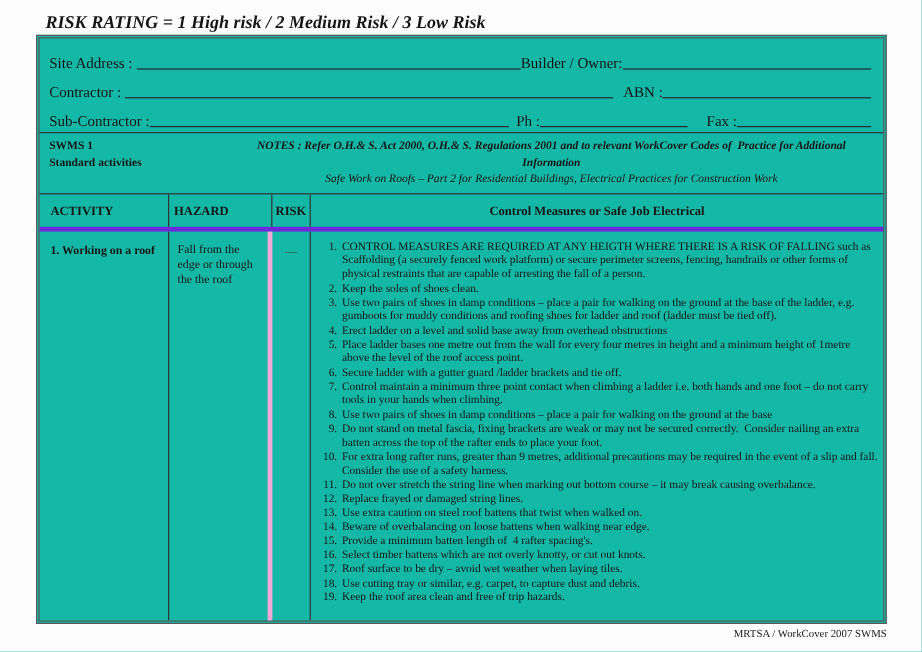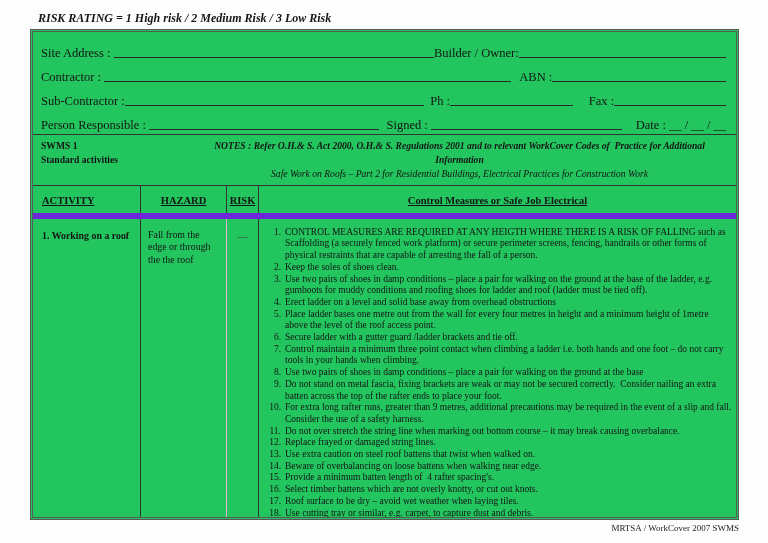--- a/index.html
+++ b/index.html
@@ -10,26 +10,26 @@
     color: #151515;
     font-family: "Liberation Serif", "DejaVu Serif", serif;
   }
 
   
   .title-row {
     position: absolute; left: 38px; top: 11px; width: 700px;
     display: flex; justify-content: space-between; align-items: baseline;
   }
   .doc-title { font-weight: bold; font-size: 11.5px; letter-spacing: .2px; white-space: pre; }
-  .risk-rating { font-weight: bold; font-style: italic; font-size: 12px; white-space: pre; }
+  .risk-rating { font-weight: bold; font-style: italic; font-size: 15px; white-space: pre; }
 
   
   .main-box {
     position: absolute; left: 30px; top: 29px; width: 709px; height: 491px;
-    border: 3px double #595959; background: #22c55e;
+    border: 3px double #595959; background: #14b8a6;
     display: flex; flex-direction: column;
   }
 
   
   .form-section { padding: 4px 10px 2px 8px; }
   .form-row { display: flex; align-items: flex-end; height: 24px; font-size: 12.5px; line-height: 1.05; }
   .f-label { white-space: pre; }
   .blank { border-bottom: 1px solid #2a2a2a; flex-basis: 0; margin-bottom: 2px; height: 13px; }
   .b320 { flex-grow: 320; } .b207 { flex-grow: 207; }
   .b415 { flex-grow: 415; } .b177 { flex-grow: 177; }
@@ -42,33 +42,33 @@
     border-top: 1px solid #333;
     display: flex; padding: 4px 8px 4px 8px; font-size: 9.6px;
   }
   .swms-block { flex: none; width: 150px; font-weight: bold; line-height: 1.45; }
   .notes-block { flex: 1; text-align: center; line-height: 1.45; font-style: italic; }
   .notes-l1 { font-weight: bold; white-space: pre-wrap; }
   .notes-l2 { white-space: pre-wrap; }
 
   
   .table-header {
-    border-top: 1px solid #333; border-bottom: 6px solid #6d28d9;
-    display: grid; grid-template-columns: 108px 86px 32px 1fr; text-decoration: underline;
+    border-top: 1px solid #333; border-bottom: 4px solid #6d28d9;
+    display: grid; grid-template-columns: 108px 86px 32px 1fr;
   }
   .th { font-weight: bold; font-size: 10.5px; padding: 9px 4px 7px; }
   .th-activity { padding-left: 9px; border-right: 1px solid #333; }
-  .th-hazard { text-align: center; border-right: 1px solid #333; }
+  .th-hazard { border-right: 1px solid #333; }
   .th-risk { text-align: center; border-right: 1px solid #333; padding-left: 1px; padding-right: 1px; }
   .th-control { text-align: center; }
 
   .table-body { flex: 1; min-height: 0; display: grid; grid-template-columns: 108px 86px 32px 1fr; }
   .td { overflow: hidden; }
   .td-activity { font-weight: bold; font-size: 9.9px; padding: 11px 3px 0 9px; border-right: 1px solid #333; }
-  .td-hazard { font-size: 9.9px; line-height: 1.26; padding: 10px 6px 0 7px; border-right: 1px solid #f9a8d4; }
+  .td-hazard { font-size: 9.9px; line-height: 1.26; padding: 10px 6px 0 7px; border-right: 4px solid #f9a8d4; }
   .td-risk { font-size: 10px; text-align: center; padding-top: 8px; border-right: 1px solid #333; color: #3c3c3c; }
   .td-measures { padding: 8px 4px 0 6px; }
   .measure { display: flex; font-size: 9.5px; line-height: 11.7px; }
   .m-num { flex: none; width: 16px; text-align: right; margin-right: 4px; }
   .m-txt { white-space: pre-wrap; }
 
   
   .footer {
     position: absolute; right: 29px; top: 523px; font-size: 9px; color: #222;
   }
@@ -96,27 +96,20 @@
       <span class="blank b177"></span>
     </div>
     <div class="form-row">
       <span class="f-label">Sub-Contractor :</span>
       <span class="blank b300"></span>
       <span class="f-label ml6">Ph :</span>
       <span class="blank b123"></span>
       <span class="f-label ml16">Fax :</span>
       <span class="blank b112"></span>
     </div>
-    <div class="form-row">
-      <span class="f-label">Person Responsible : </span>
-      <span class="blank b231"></span>
-      <span class="f-label ml8">Signed : </span>
-      <span class="blank b192"></span>
-      <span class="f-label ml14">Date : __ / __ / __</span>
-    </div>
   </div>
 
   <div class="notes-section">
     <div class="swms-block">
       <div>SWMS 1</div>
       <div>Standard activities</div>
     </div>
     <div class="notes-block">
       <div class="notes-l1">NOTES : Refer O.H.&amp; S. Act 2000, O.H.&amp; S. Regulations 2001 and to relevant WorkCover Codes of  Practice for Additional Information</div>
       <div class="notes-l2">Safe Work on Roofs – Part 2 for Residential Buildings, Electrical Practices for Construction Work</div>

